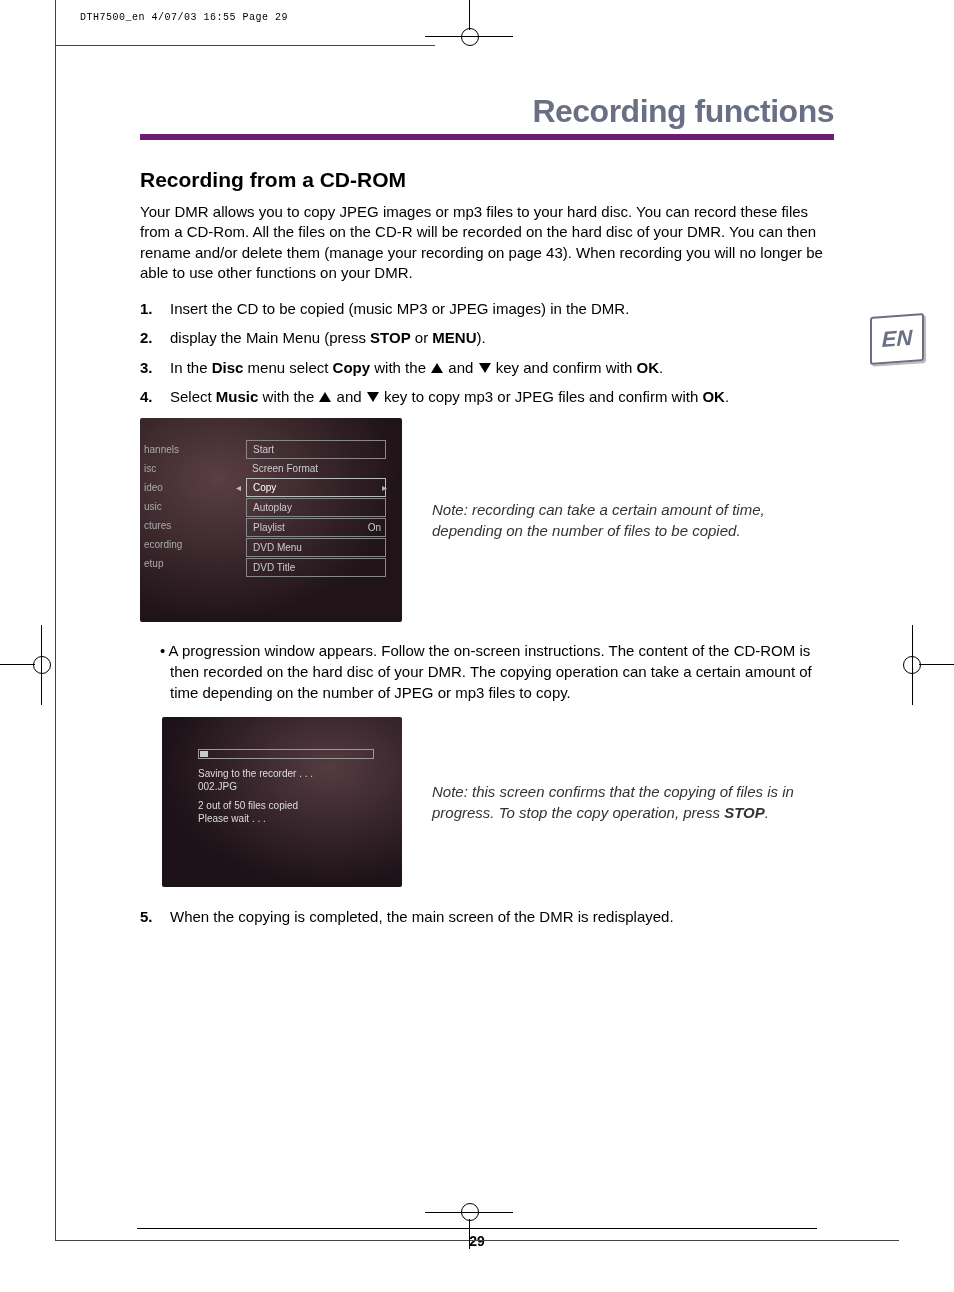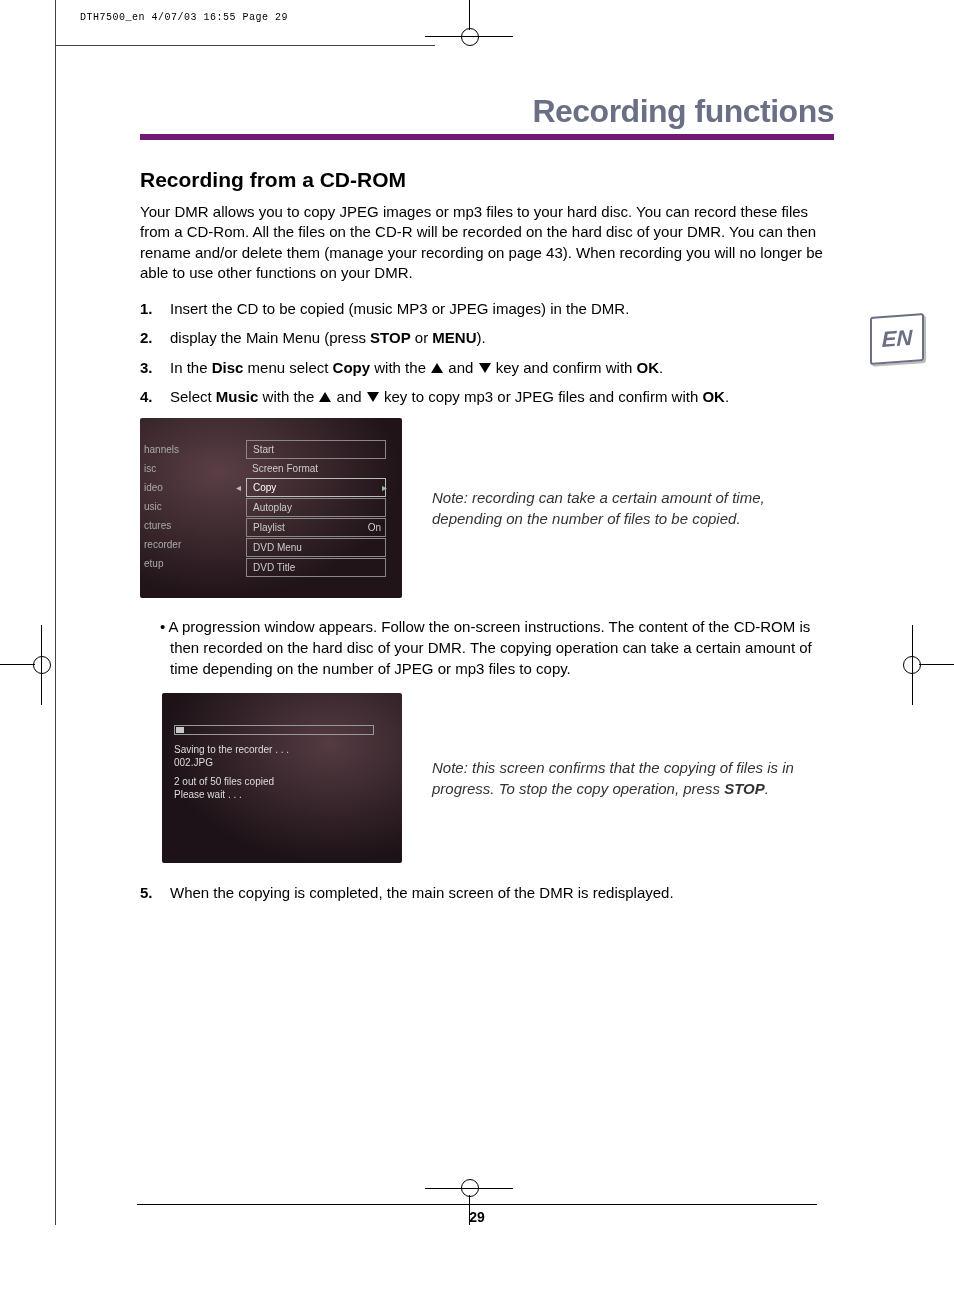--- a/index.html
+++ b/index.html
@@ -246,21 +246,21 @@
     box-shadow: 2px 2px 0 #bbb;
   }
   .figure-row {
     display: flex;
     gap: 30px;
     align-items: center;
     margin: 10px 0 18px 0;
   }
   .menu-shot {
     width: 262px;
-    height: 180px;
+    height: 204px;
     background: radial-gradient(ellipse at 30% 30%, #5a3f45, #201418 70%);
     border-radius: 2px;
     position: relative;
     color: #ddd;
     font-size: 10px;
     overflow: hidden;
     flex-shrink: 0;
   }
   .menu-left {
     position: absolute;
@@ -329,21 +329,21 @@
     background: radial-gradient(ellipse at 70% 30%, #553b42, #1c1217 70%);
     border-radius: 2px;
     position: relative;
     color: #ddd;
     font-size: 10px;
     flex-shrink: 0;
     margin-left: 22px;
   }
   .progress-inner {
     position: absolute;
-    left: 12px;
+    left: 36px;
     top: 32px;
     right: 28px;
   }
   .progress-bar {
     border: 1px solid #999;
     height: 8px;
     margin-bottom: 8px;
     position: relative;
   }
   .progress-fill {
@@ -424,21 +424,21 @@
     </ol>
 
     <div class="figure-row">
       <div class="menu-shot">
         <div class="menu-left" id="menu-left">
             <div>hannels</div>
             <div>isc</div>
             <div>ideo</div>
             <div>usic</div>
             <div>ctures</div>
-            <div>recorder</div>
+            <div>ecording</div>
             <div>etup</div>
           </div>
         <div class="menu-right" id="menu-right">
             <div class="box">Start</div>
             <div>Screen Format</div>
             <div class="hl">Copy</div>
             <div class="box">Autoplay</div>
             <div class="box on" data-val="On">Playlist</div>
             <div class="box">DVD Menu</div>
             <div class="box">DVD Title</div>

